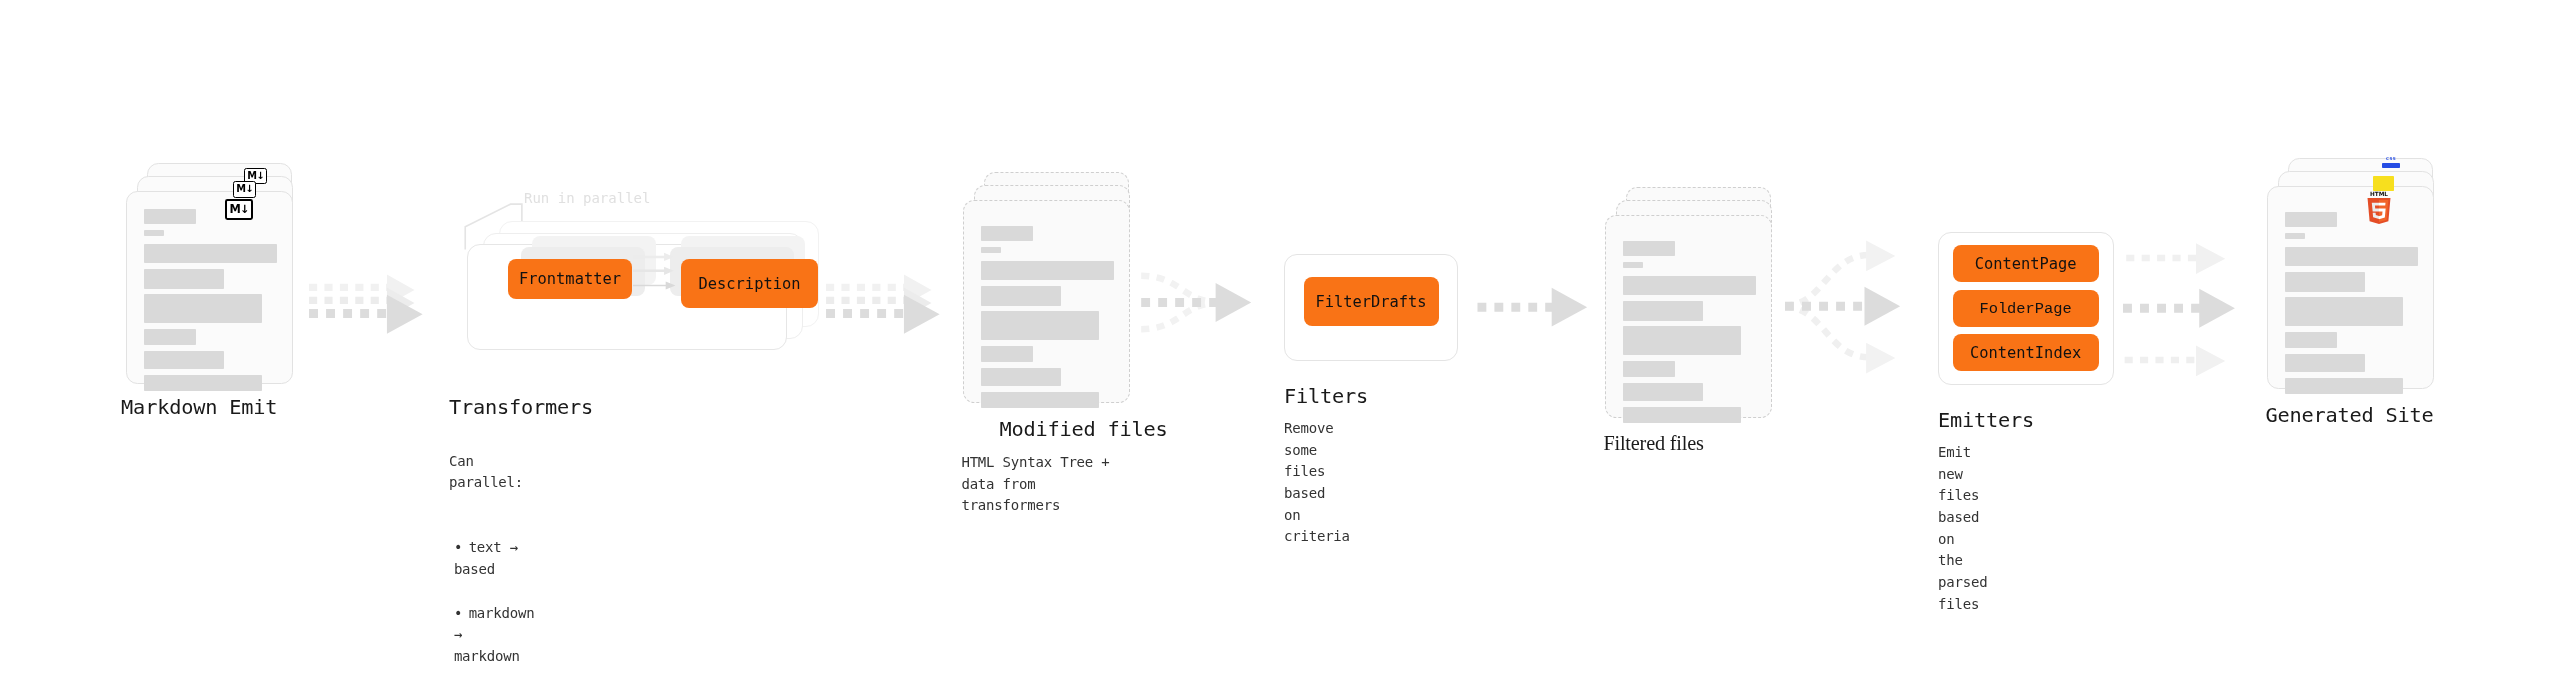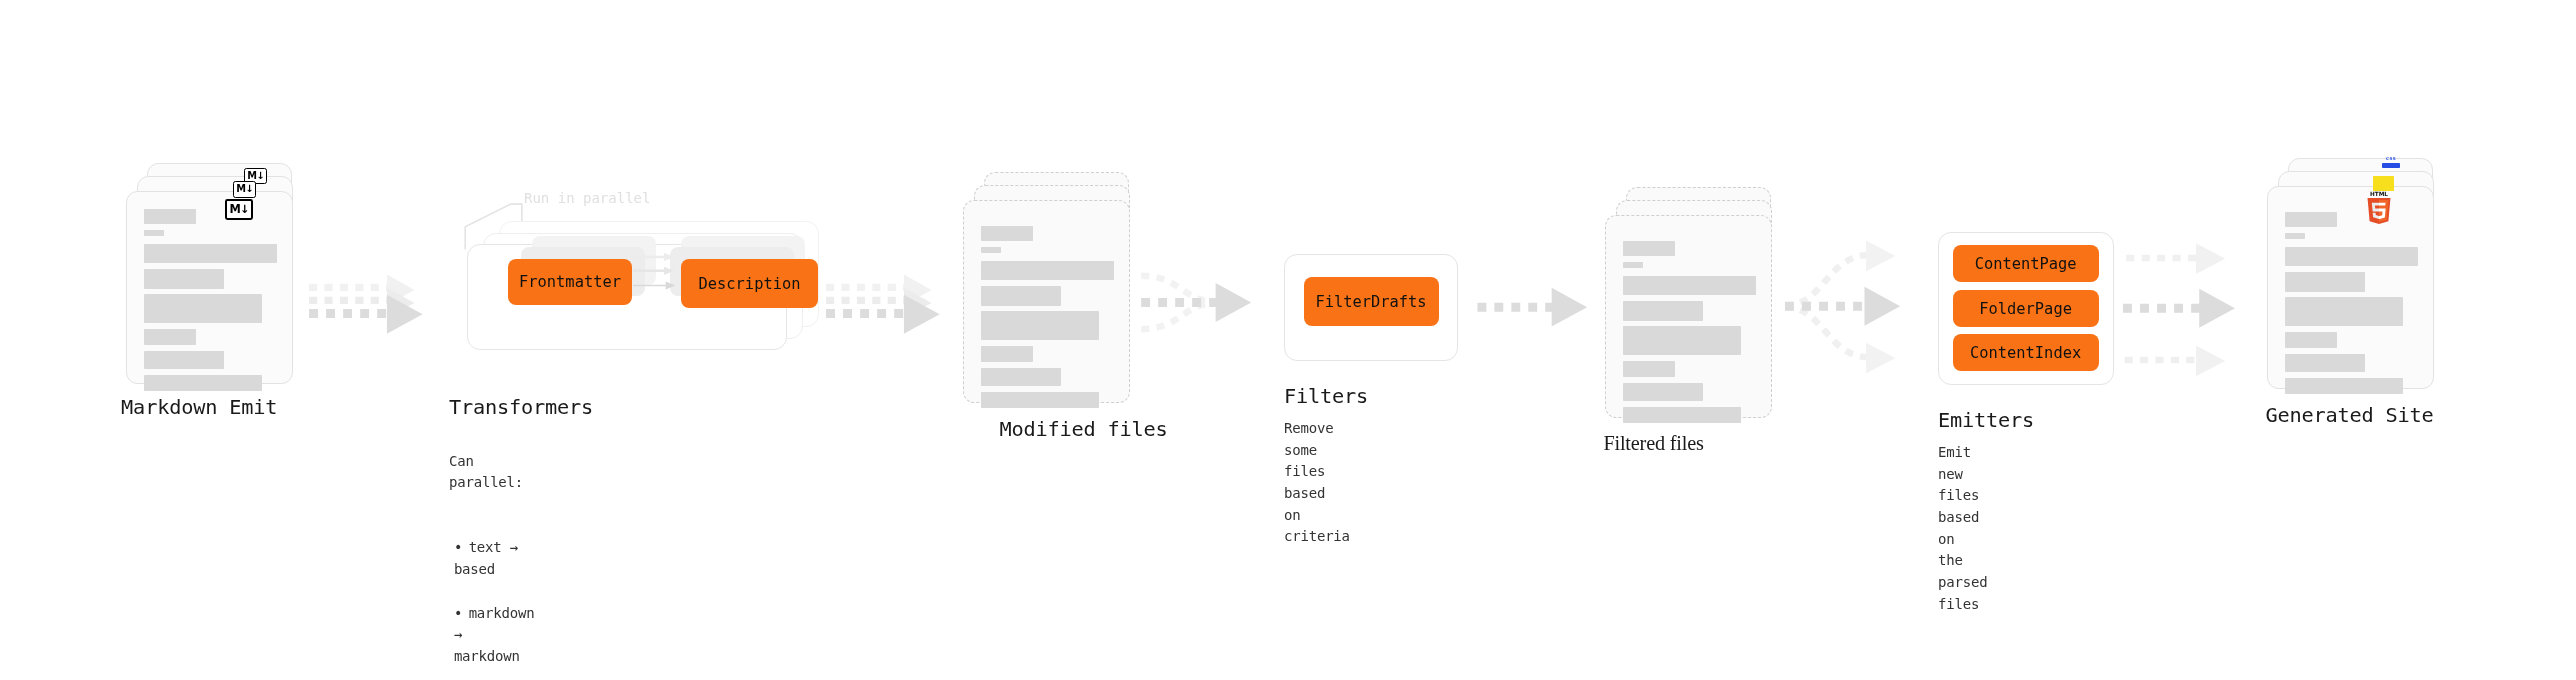--- a/index.html
+++ b/index.html
@@ -149,21 +149,21 @@
 
     <svg style="position:absolute;left:184px;top:60px;z-index:4;" width="49" height="54" viewBox="0 0 60 66">
       <line x1="0" y1="6" x2="40" y2="6" stroke="#ececec" stroke-width="3"></line>
         <polygon points="38,1 50,6 38,11" fill="#ececec"></polygon>
       <line x1="0" y1="23" x2="40" y2="23" stroke="#e6e6e6" stroke-width="3"></line>
         <polygon points="38,18 50,23 38,28" fill="#e6e6e6"></polygon>
       <line x1="0" y1="41" x2="42" y2="41" stroke="#d9d9d9" stroke-width="2"></line>
         <polygon points="40,36 52,41 40,46" fill="#d9d9d9"></polygon>
     </svg>
 
-    <div class="chip" style="left:59px;top:67px;width:124px;height:46px;z-index:5;">
+    <div class="chip" style="left:59px;top:67px;width:124px;height:40px;z-index:5;">
       <span>Frontmatter</span>
     </div>
     <div class="chip" style="left:232px;top:67px;width:137px;height:49px;z-index:5;text-align:right;">
       <span>Description</span>
     </div>
 
     <div class="title" style="left:0px;top:203px;">Transformers</div>
     <div class="sub" style="left:0px;top:237px;">
       <div>Can parallel:</div>
       <ul>
@@ -195,20 +195,22 @@
         <div class="ln" style="width:19.5px;height:5.7px;margin-bottom:8.1px;"></div>
         <div class="ln" style="width:133px;height:19.5px;"></div>
         <div class="ln" style="width:80px;height:19.5px;"></div>
         <div class="ln" style="width:118px;height:29px;"></div>
         <div class="ln" style="width:52px;height:16.3px;"></div>
         <div class="ln" style="width:80px;height:18px;"></div>
         <div class="ln" style="width:118px;height:16.3px;"></div>
       </div>
     </div>
     <div class="title" style="left:-1.6px;top:245px;margin-left:38px;">Modified files</div>
+    <div class="sub" style="left:-1.6px;top:280px;">HTML Syntax Tree +
+data from transformers</div>
   </div>
 
   <div class="arrow" style="left:1141px;top:258px;">
     <svg width="146" height="89" viewBox="0 0 180 110">
       <path d="M0 22 C48 22 52 54 92 54" fill="none" stroke="#f2f2f2" stroke-width="8" stroke-dasharray="10 9"></path>
       <path d="M0 88 C48 88 52 56 92 56" fill="none" stroke="#f2f2f2" stroke-width="8" stroke-dasharray="10 9"></path>
       <line x1="0" y1="55" x2="98" y2="55" stroke="#dcdcdc" stroke-width="11" stroke-dasharray="11 10"></line>
       <polygon points="92,31 136,55 92,79" fill="#dcdcdc"></polygon>
     </svg>
   </div>
@@ -258,21 +260,21 @@
       <line x1="0" y1="89" x2="104" y2="89" stroke="#dcdcdc" stroke-width="11" stroke-dasharray="11 10"></line>
       <polygon points="98,65 142,89 98,113" fill="#dcdcdc"></polygon>
     </svg>
   </div>
 
   <div class="node" style="left:1938px;top:232px;">
     <div class="gbox" style="left:0;top:0;width:176px;height:153px;"></div>
     <div class="chip" style="left:14.6px;top:13px;width:146px;height:37px;">
       <span>ContentPage</span>
     </div>
-    <div class="chip" style="left:14.6px;top:58px;width:146px;height:37px;">
+    <div class="chip" style="left:14.6px;top:58px;width:146px;height:37px;font-family:Liberation Mono, monospace;">
       <span>FolderPage</span>
     </div>
     <div class="chip" style="left:14.6px;top:102px;width:146px;height:37px;">
       <span>ContentIndex</span>
     </div>
     <div class="title" style="left:0px;top:176px;">Emitters</div>
     <div class="sub" style="left:0px;top:210px;">Emit new files based on
 the parsed files</div>
   </div>
 

